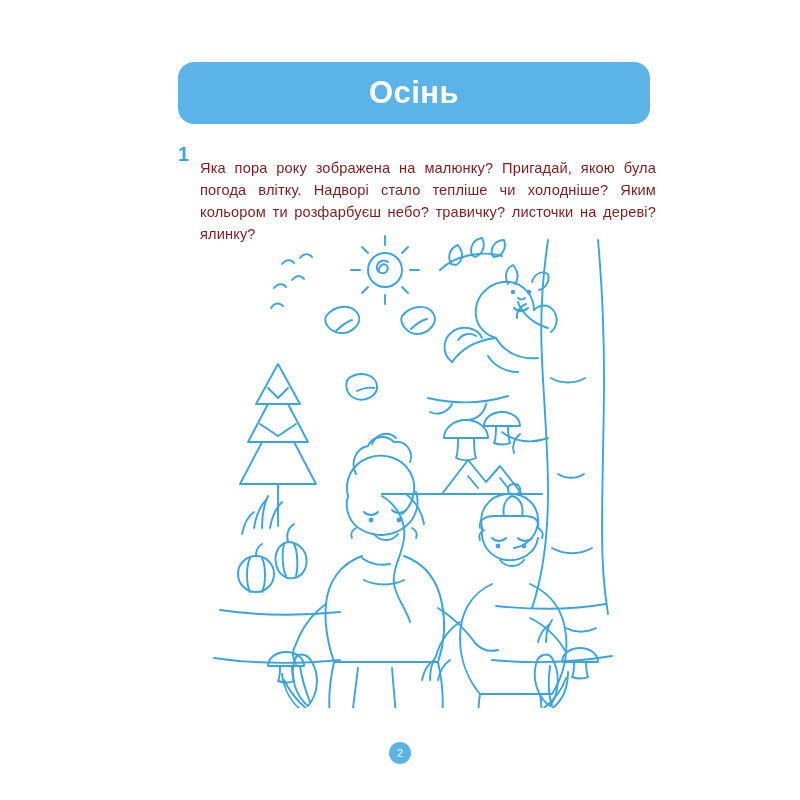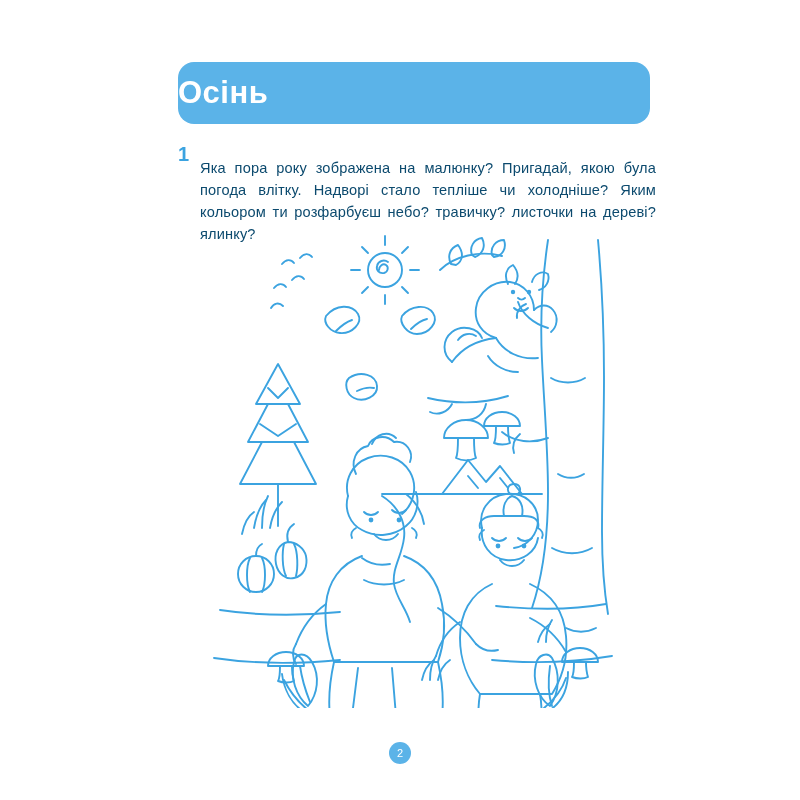--- a/index.html
+++ b/index.html
@@ -25,20 +25,21 @@
   .title-banner {
     position: absolute;
     left: 178px;
     top: 62px;
     width: 472px;
     height: 62px;
     background: #5bb3e8;
     border-radius: 16px;
     display: flex;
     align-items: center;
+    justify-content: center;
   }
   .title-text {
     color: #ffffff;
     font-size: 31px;
     font-weight: bold;
     letter-spacing: 0.5px;
   }
 
   
   .task {
@@ -51,21 +52,21 @@
     position: absolute;
     left: 0px;
     top: 2px;
     color: #3ba3e0;
     font-size: 20px;
     font-weight: bold;
     line-height: 1;
   }
   .task-text {
     margin-left: 22px;
-    color: #0c4a6e;
+    color: #7f1d1d;
     font-size: 14.6px;
     line-height: 1.52;
     text-align: justify;
     letter-spacing: 0.15px;
   }
 
   
   .illustration {
     position: absolute;
     left: 196px;

